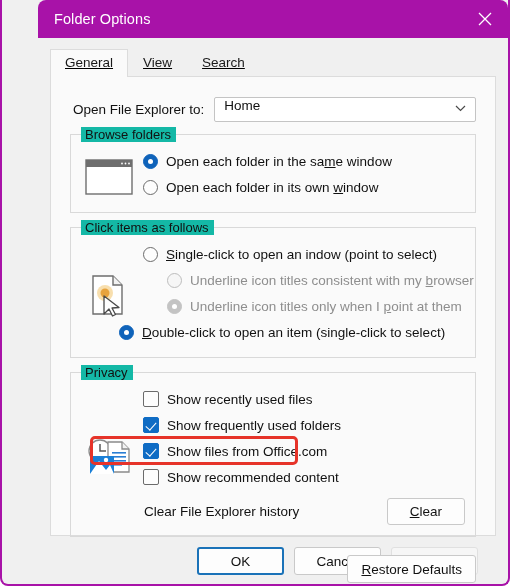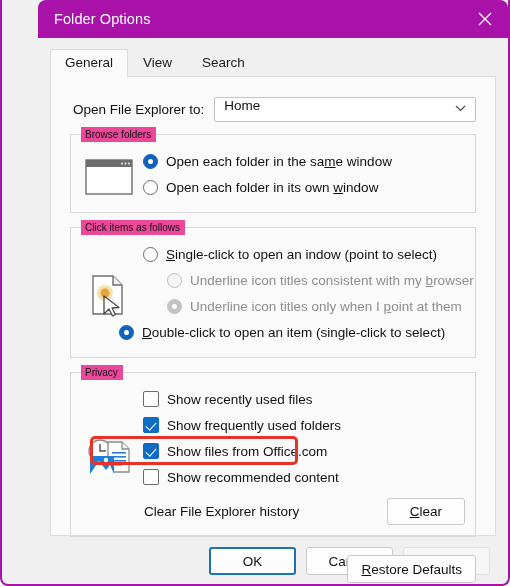--- a/index.html
+++ b/index.html
@@ -50,20 +50,21 @@
   }
   .close-btn svg { display:block; }
 
   
   .tabstrip {
     position: relative;
     height: 28px;
     margin: 11px 4px 0 12px;
     display: flex;
     align-items: flex-end;
+    text-decoration: underline;
   }
   .tab {
     font-size: 13.5px;
     color: #1a1a1a;
     padding: 5px 14px 6px 14px;
     line-height: 16px;
     border: 1px solid transparent;
     border-bottom: none;
     background: transparent;
     white-space: nowrap;
@@ -119,23 +120,23 @@
     position: relative;
     border: 1px solid #d9d9d9;
     margin: 0 5px 14px 5px;
     padding: 14px 10px 11px 10px;
     box-sizing: border-box;
   }
   .group-title {
     position: absolute;
     top: -8px;
     left: 10px;
-    background: #ec4899;
+    background: #14b8a6;
     padding: 0 5px 0 4px;
-    font-size: 10px;
+    font-size: 13px;
     color: #111;
     line-height: 15px;
     white-space: nowrap;
   }
   .group-body {
     display: flex;
     align-items: center;
     gap: 6px;
   }
   .group-icon {
@@ -247,21 +248,21 @@
 
   .restore-row {
     display: flex;
     justify-content: flex-end;
     margin: 18px 5px 0 0;
   }
   .btn-restore { height: 28px; padding: 0 13px; }
 
   .footer {
     position: absolute;
-    left: 0; right: 0; bottom: 0;
+    left: 0; right: 12px; bottom: 0;
     height: 46px;
     display: flex;
     align-items: center;
     justify-content: flex-end;
     gap: 10px;
     padding-right: 18px;
     box-sizing: border-box;
   }
   .footer .btn { width: 87px; padding: 0; height: 28px; }
 

